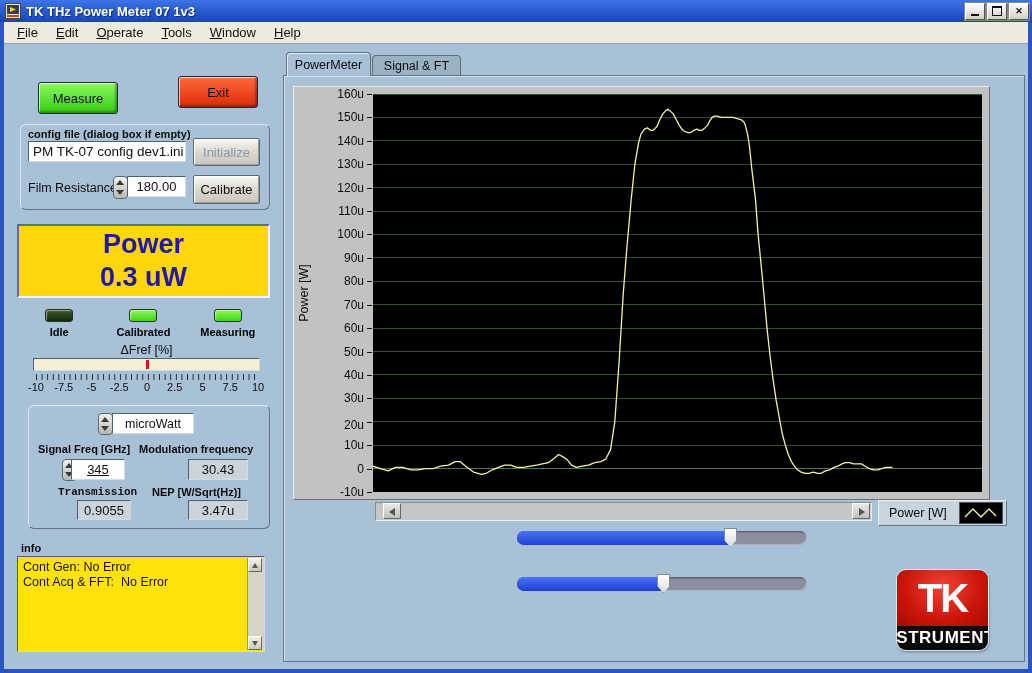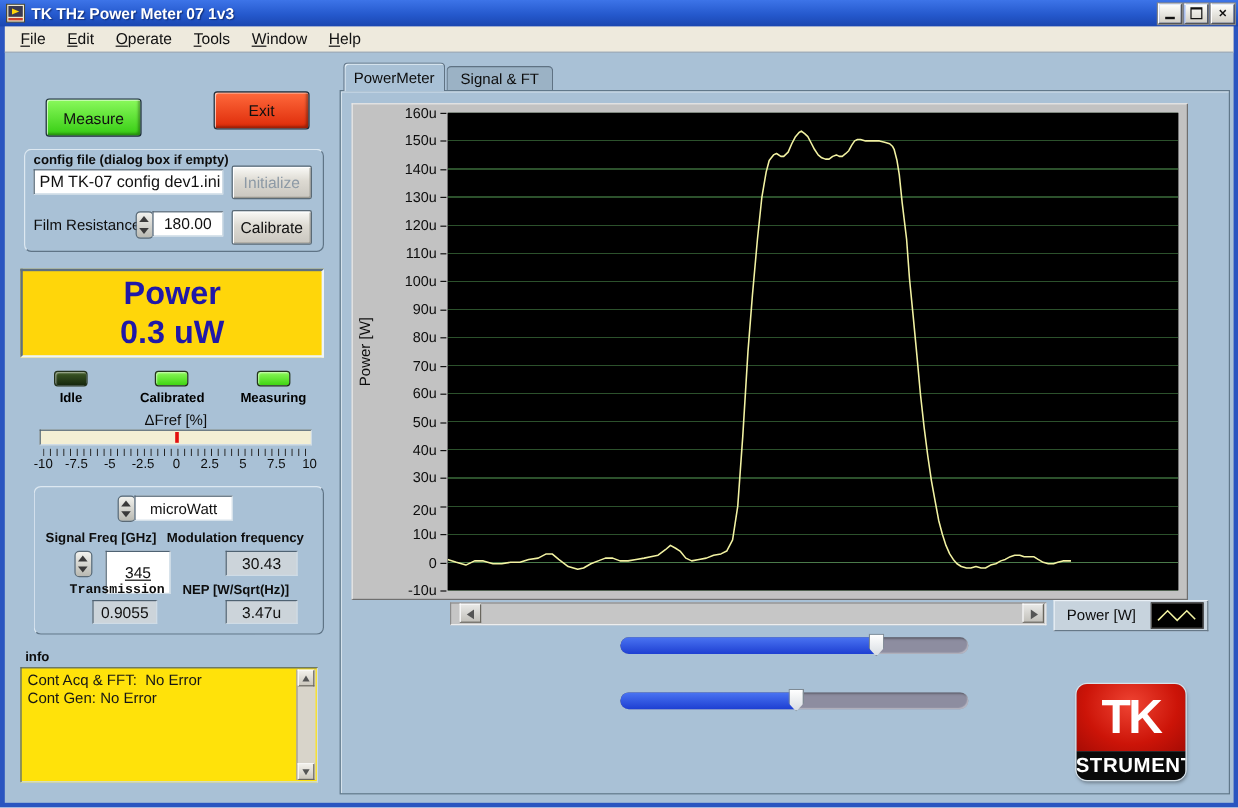--- a/index.html
+++ b/index.html
@@ -214,32 +214,32 @@
       <i class="up"></i>
       <i class="dn"></i>
     </div>
   <div class="fwhite fieldtext" style="left:112px;top:413px;width:82px;height:21px;justify-content:center;font-size:12.5px;">microWatt</div>
   <div class="lbl" style="left:38px;top:443px;">Signal Freq [GHz]</div>
   <div class="lbl" style="left:139px;top:443px;">Modulation frequency</div>
   <div class="spin" style="left:62px;top:459px;height:20px;">
       <i class="up"></i>
       <i class="dn"></i>
     </div>
-  <div class="fwhite fieldtext" style="left:88px;top:459px;width:54px;height:36px;justify-content:center;text-decoration:underline;">345</div>
+  <div class="fwhite fieldtext" style="left:71px;top:459px;width:54px;height:21px;justify-content:center;text-decoration:underline;">345</div>
   <div class="fgrey fieldtext" style="left:188px;top:459px;width:60px;height:21px;justify-content:center;">30.43</div>
   <div class="lbl" style="left:58px;top:486px;font-family:Liberation Mono, monospace;">Transmission</div>
   <div class="lbl" style="left:152px;top:486px;">NEP [W/Sqrt(Hz)]</div>
   <div class="fgrey fieldtext" style="left:77px;top:500px;width:54px;height:20px;justify-content:center;">0.9055</div>
   <div class="fgrey fieldtext" style="left:188px;top:500px;width:60px;height:20px;justify-content:center;">3.47u</div>
 
   <div class="lbl" style="left:21px;top:542px;">info</div>
   <div class="fyellow" style="left:17px;top:556px;width:248px;height:96px;">
     <div style="position:absolute;left:5px;top:3px;right:20px;" id="info-lines">
+        <div class="info-line">Cont Gen: No Error</div>
         <div class="info-line">Cont Acq &amp; FFT:  No Error</div>
-        <div class="info-line">Cont Gen: No Error</div>
       </div>
     <div class="vscroll">
       <div class="sb up">
           <i></i>
         </div>
       <div class="sb dn">
           <i></i>
         </div>
     </div>
   </div>

